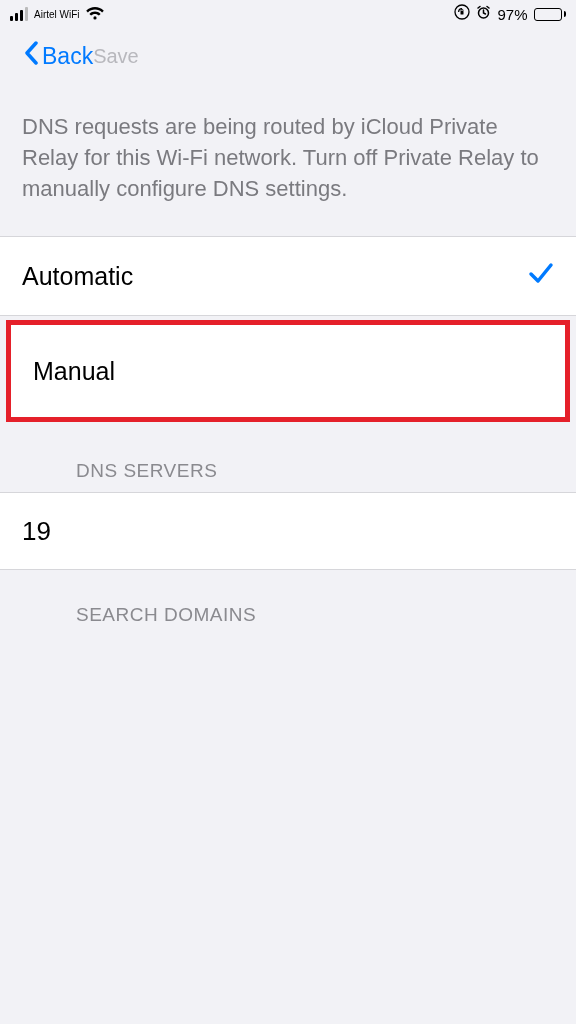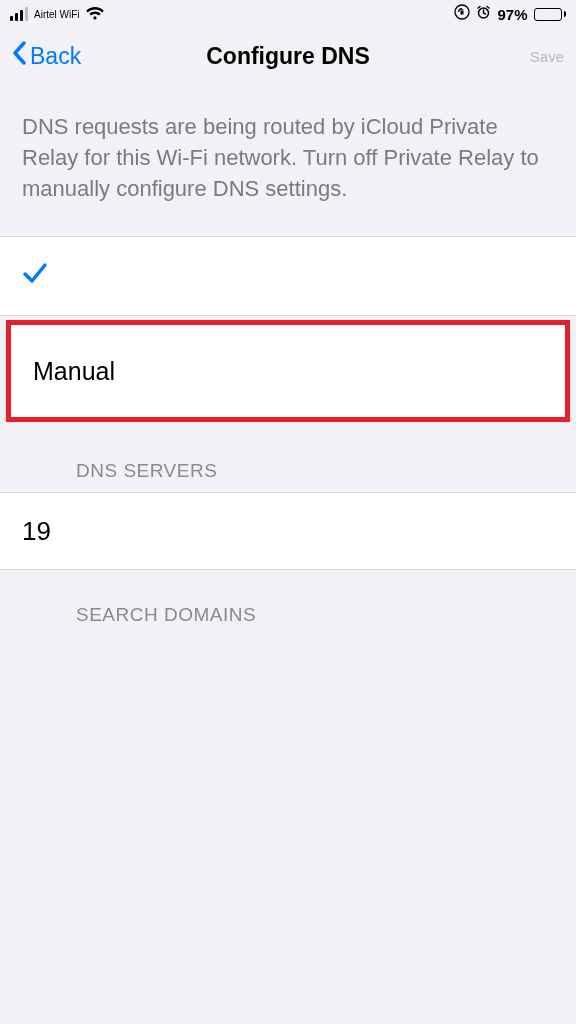--- a/index.html
+++ b/index.html
@@ -39,34 +39,33 @@
     position: relative; padding: 1.5px;
   }
   .battery-fill { background:#000; height:100%; width:97%; border-radius:1px; }
   .battery-cap { width:2.5px; height:6px; background:#000; border-radius:0 2px 2px 0; }
 
   
   .nav-bar {
     height: 56px;
     display: flex;
     align-items: center;
-    justify-content: space-between;
-    padding: 0 12px;
+    padding: 0 24px;
     position: relative;
   }
   .nav-back {
     display: flex; align-items: center; gap: 2px;
     color: #007aff; font-size: 23px;
   }
   .nav-title {
     position: absolute; left:0; right:0; text-align:center;
     font-size: 23px; font-weight: 600; pointer-events:none;
   }
   .nav-save {
-    color: #b8b8bd; font-size: 15px;
+    color: #b8b8bd; font-size: 20px;
   }
 
   
   .description {
     padding: 28px 22px 18px 22px;
     color: #7a7a7f;
     font-size: 22px;
     line-height: 1.4;
   }
 
@@ -143,45 +142,45 @@
           <path d="M7 7V6.2a1 1 0 0 1 2 0V7" fill="none" stroke="#000" stroke-width="0.9"></path>
         </svg>
     </span>
     <span>
       <svg width="15" height="15" viewBox="0 0 15 15">
           <circle cx="7.5" cy="8" r="5" fill="none" stroke="#000" stroke-width="1.5"></circle>
           <path d="M7.5 5v3l2 1" stroke="#000" stroke-width="1.5" fill="none" stroke-linecap="round"></path>
           <path d="M2 3l2-1.5M13 3l-2-1.5" stroke="#000" stroke-width="1.5" stroke-linecap="round"></path>
         </svg>
     </span>
-    <span style="font-size:15px;font-weight:700;">97%</span>
+    <span style="font-size:15px;font-weight:400;">97%</span>
     <span class="battery">
       <span class="battery-body"><span class="battery-fill"></span></span>
       <span class="battery-cap"></span>
     </span>
   </div>
 </div>
 
 <div class="nav-bar">
   <div class="nav-back">
     <span>
       <svg width="16" height="24" viewBox="0 0 16 24">
           <path d="M12 2 L3 12 L12 22" fill="none" stroke="#007aff" stroke-width="3.5" stroke-linecap="round" stroke-linejoin="round"></path>
         </svg>
     </span>
     <span>Back</span>
   </div>
-  <div class="nav-title">Configure DNS</div>
   <div class="nav-save">Save</div>
 </div>
 
 <div class="description">DNS requests are being routed by iCloud Private Relay for this Wi-Fi network. Turn off Private Relay to manually configure DNS settings.</div>
 
 <div class="list-group" style="margin-top:14px;">
   <div class="list-row">
+    <span>Automatic</span>
     <span class="checkmark">
       <svg width="26" height="26" viewBox="0 0 26 26">
           <path d="M3 14 L10 21 L23 5" fill="none" stroke="#007aff" stroke-width="3.5" stroke-linecap="round" stroke-linejoin="round"></path>
         </svg>
     </span>
   </div>
 </div>
 <div class="highlight-wrap">
   <div class="list-row">
     <span>Manual</span>

